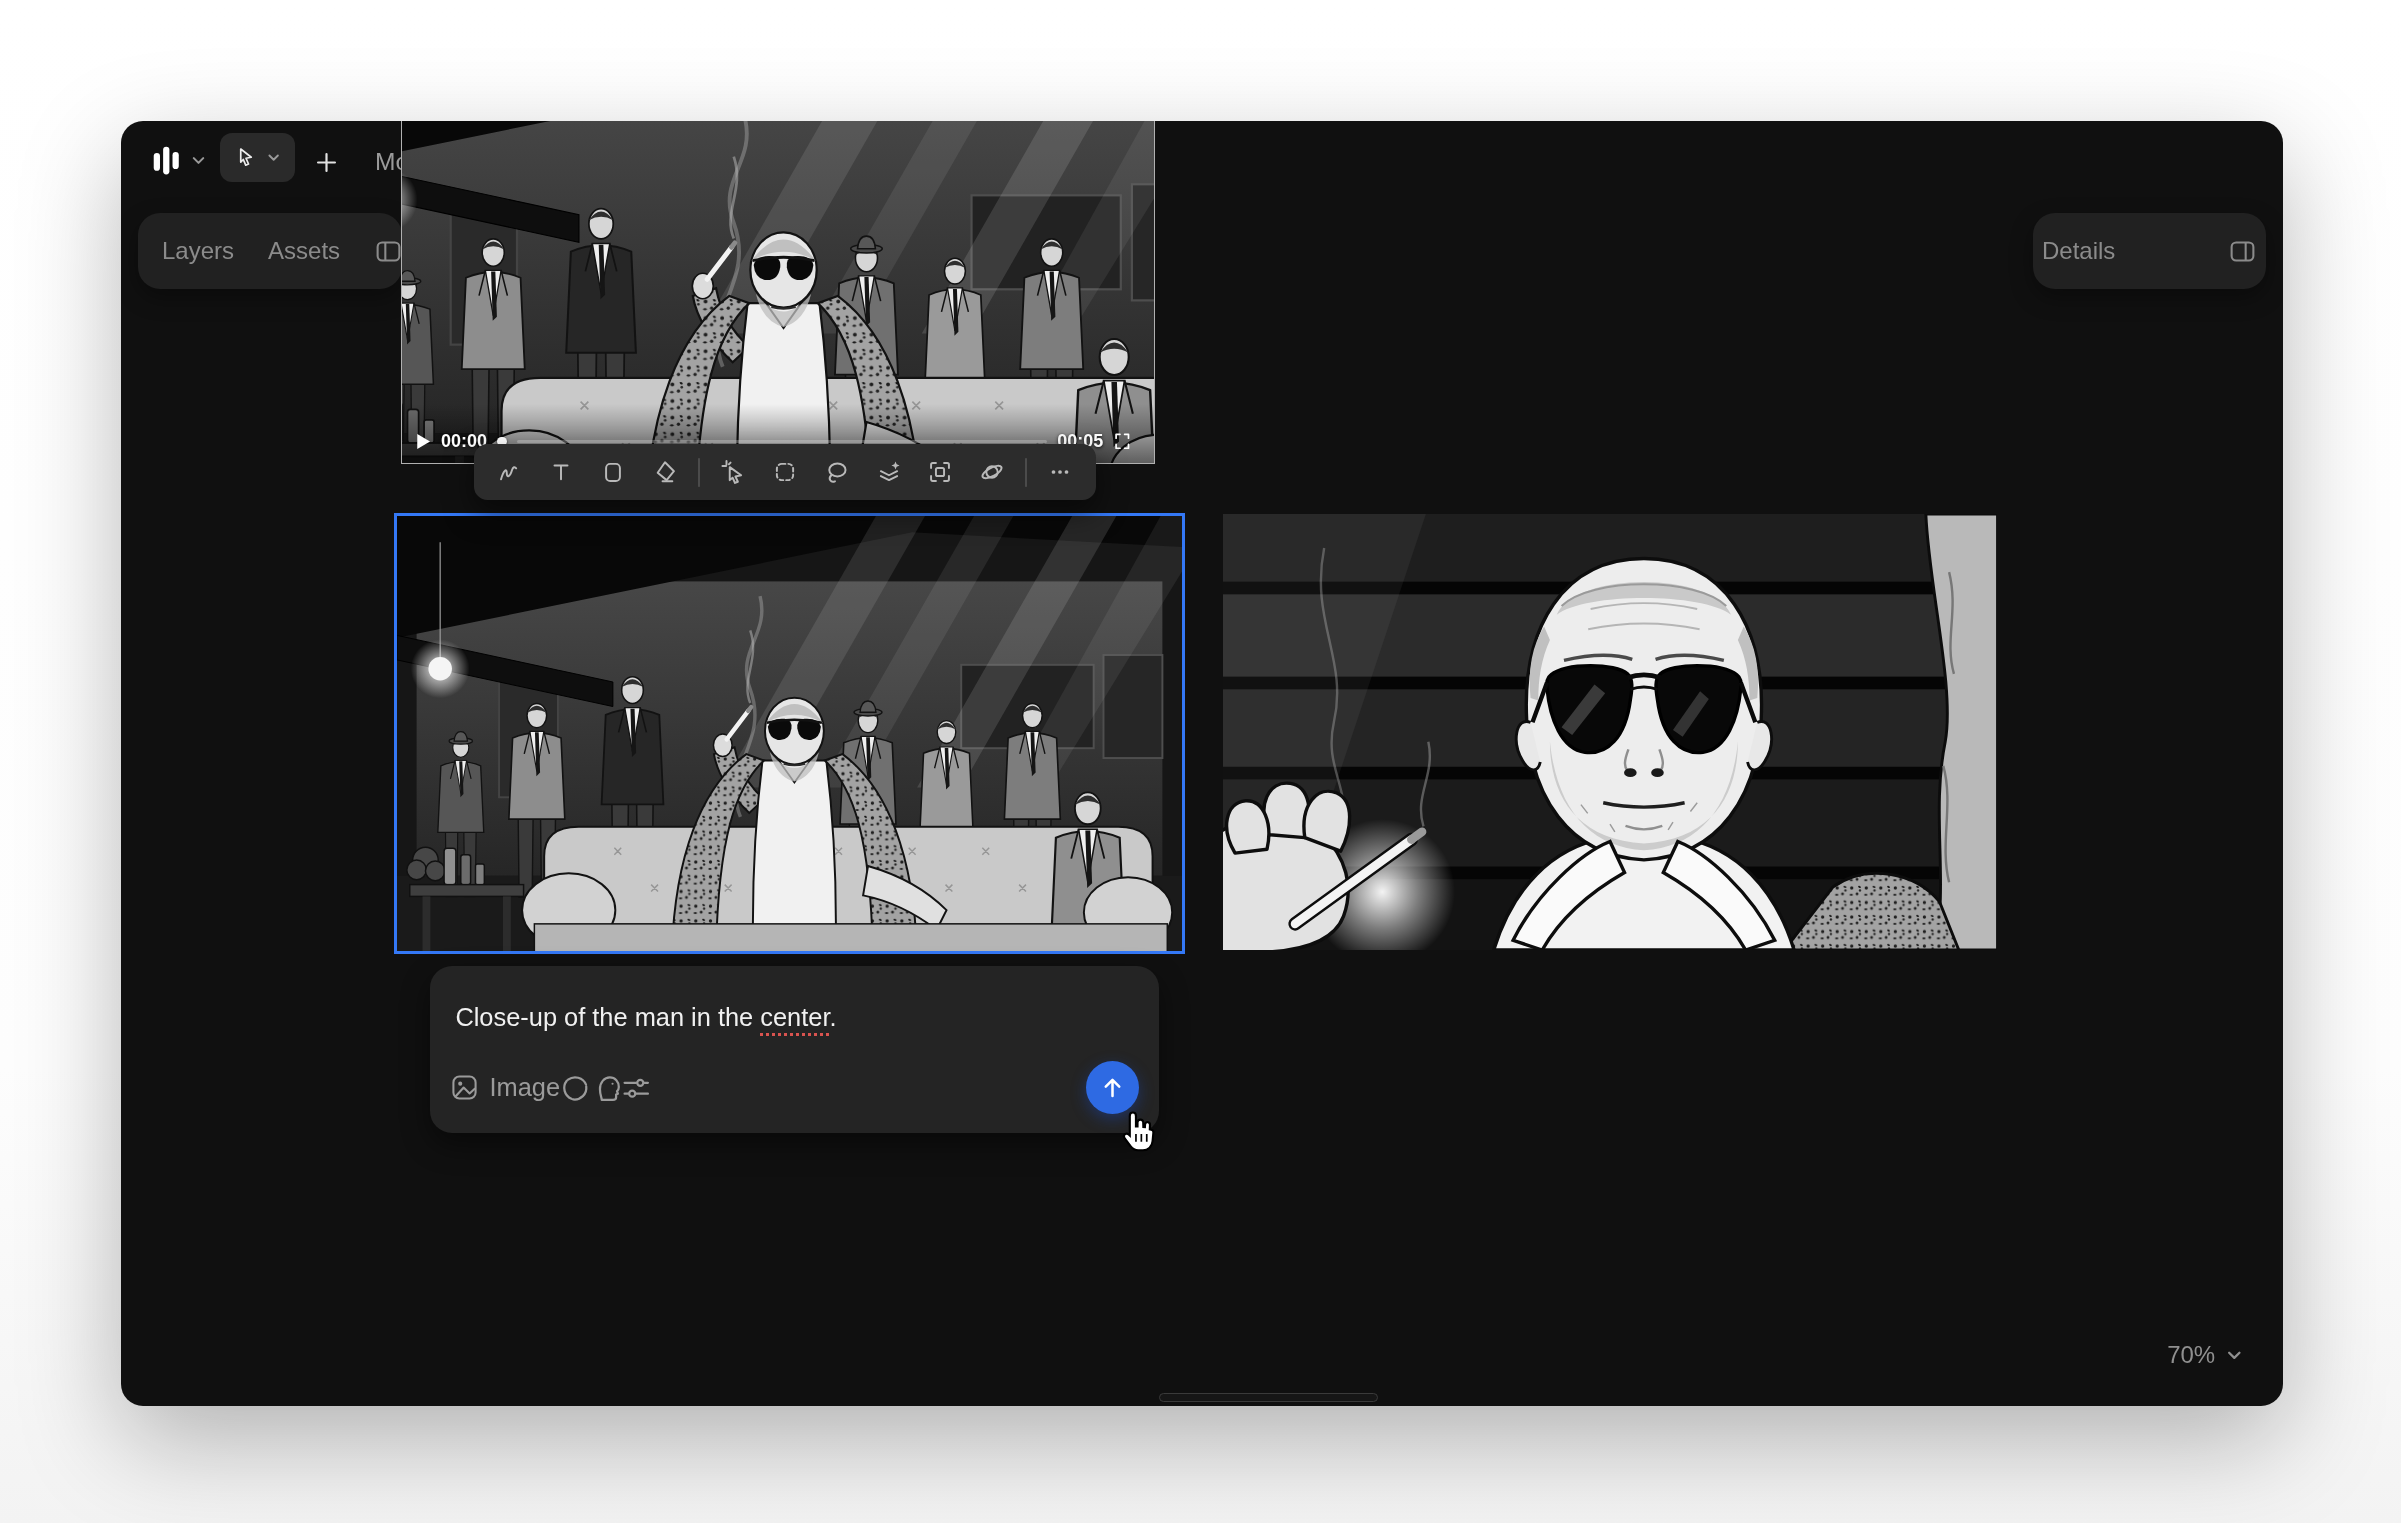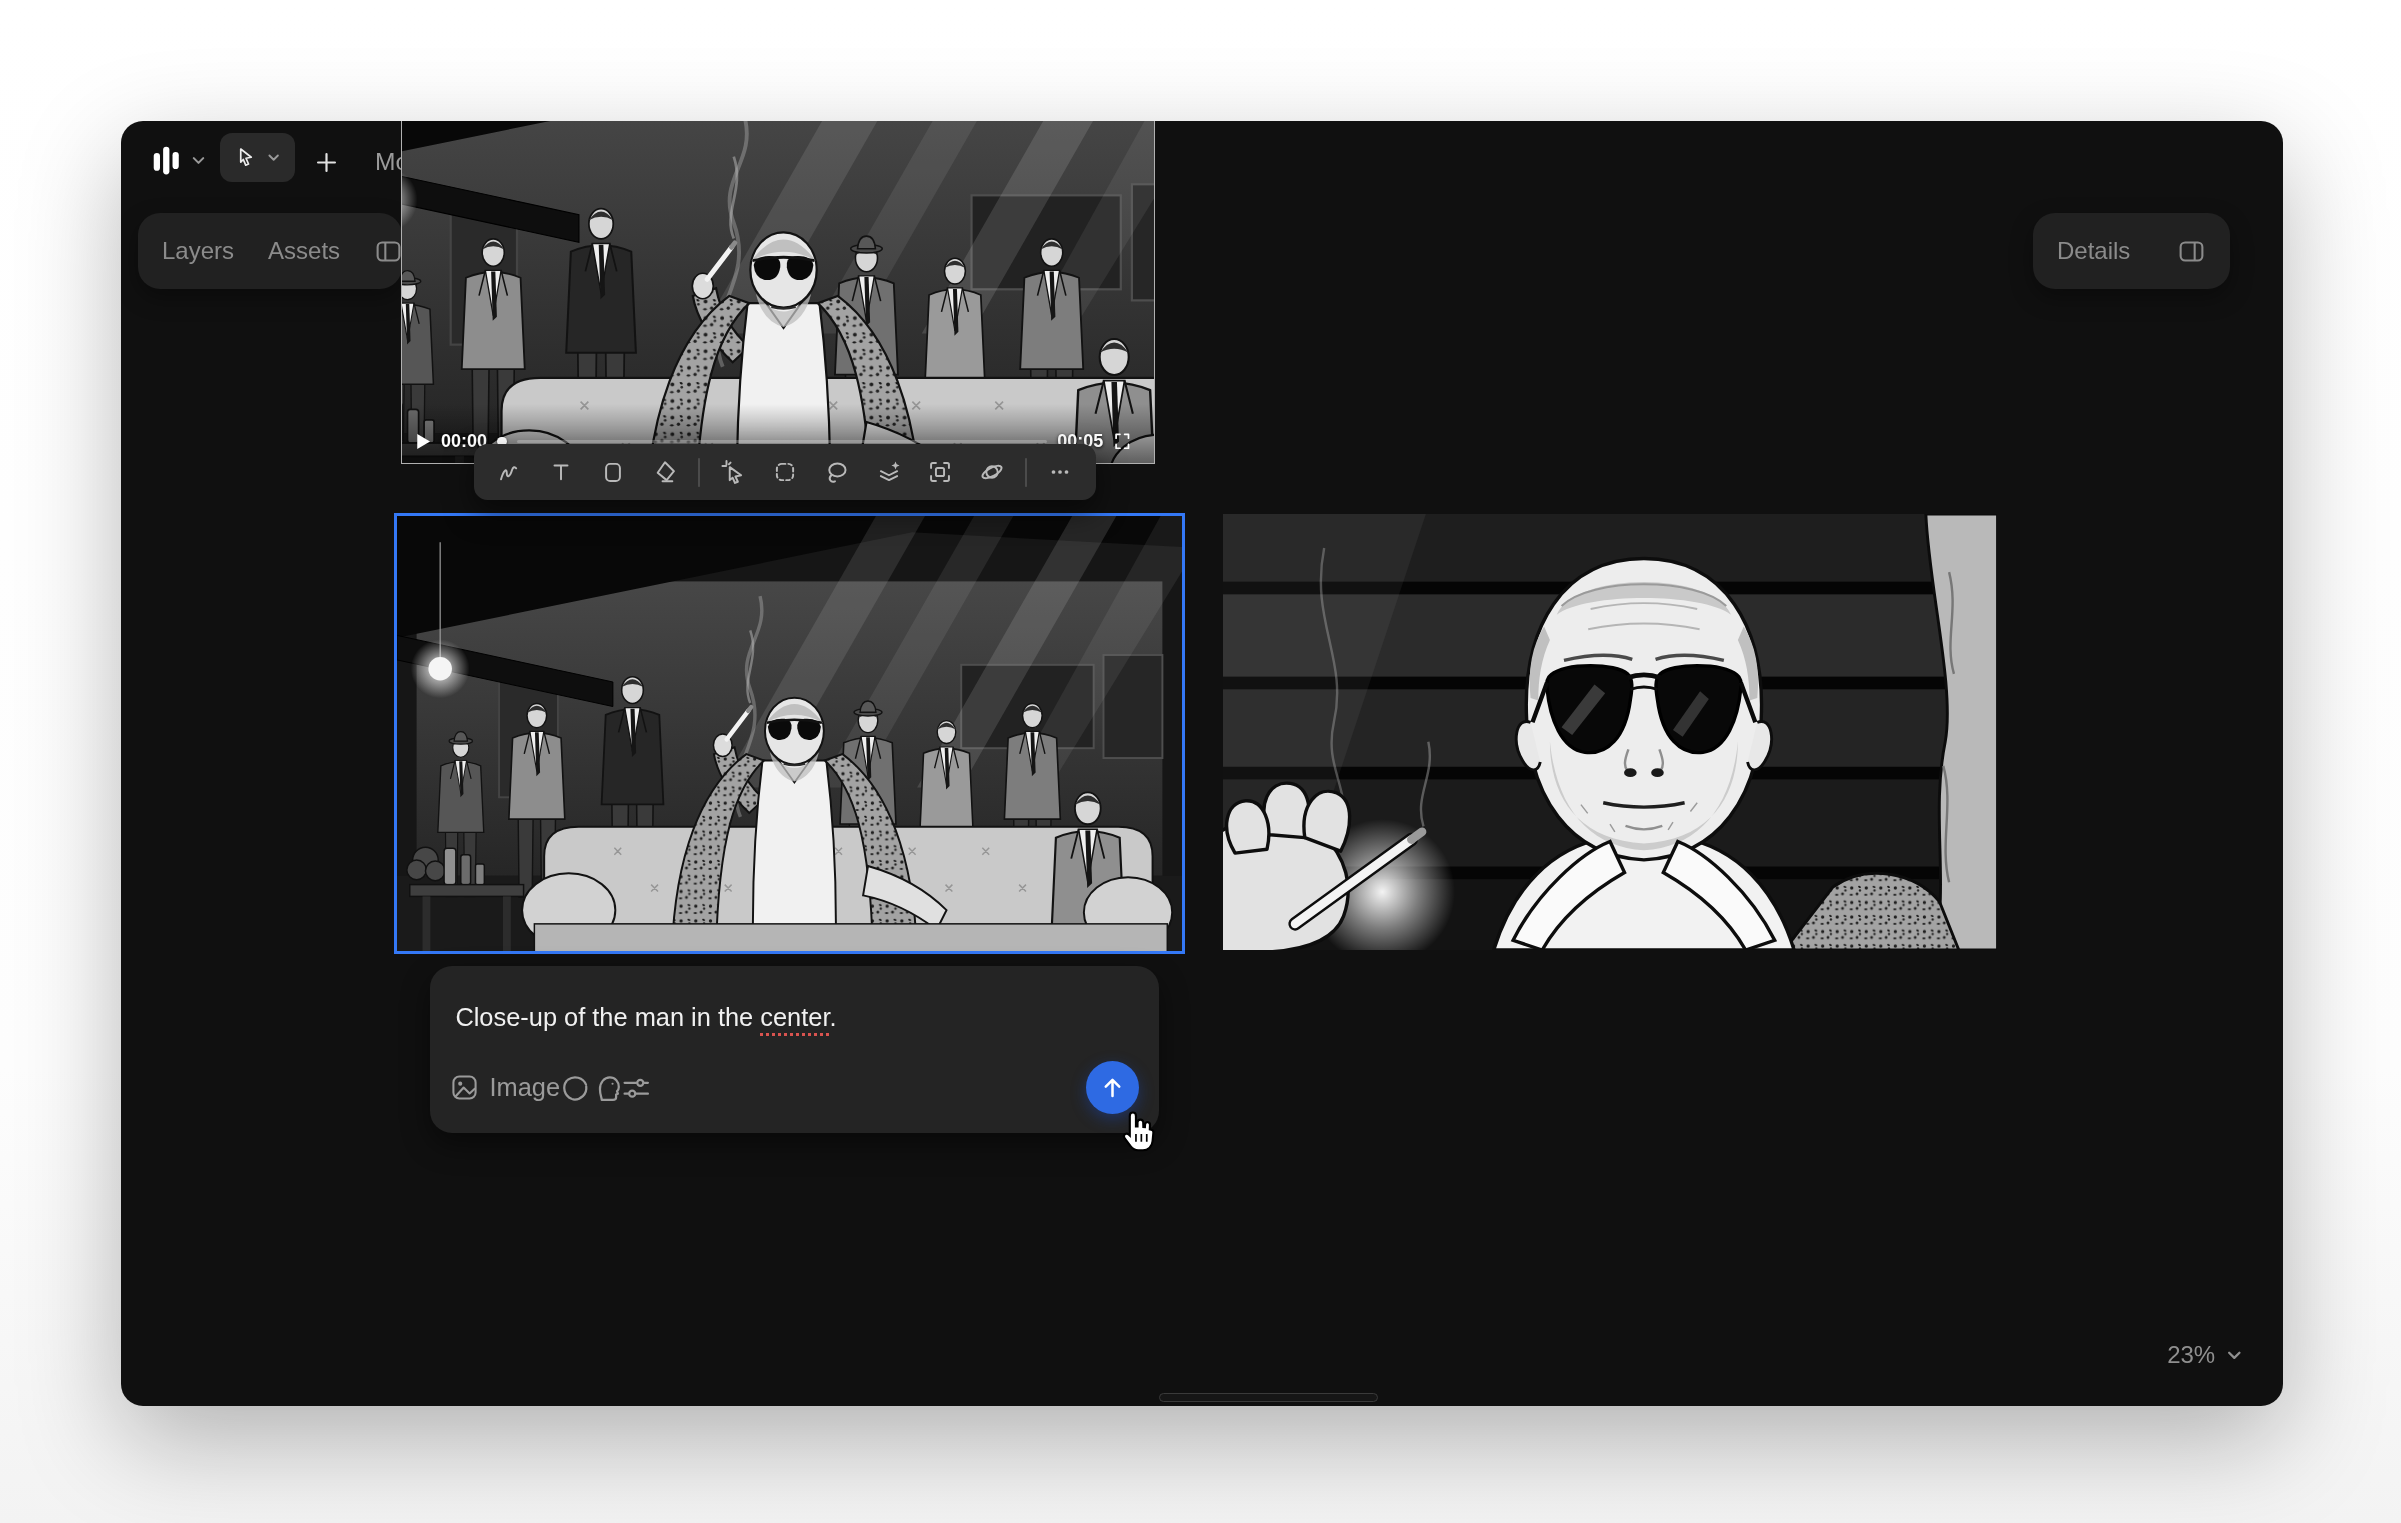--- a/index.html
+++ b/index.html
@@ -32,21 +32,21 @@
   .bc-chevron{color:#9a9a9a;margin-left:1.7px;}
   
   .tabs{position:absolute;left:888px;top:11px;width:387px;height:58px;background:rgba(10,10,10,.82);
         border-radius:29px;display:flex;align-items:center;padding:0 5.1px;box-shadow:0 8.5px 25.4px rgba(0,0,0,.35);}
   .tab{height:47px;padding:0 27px;display:flex;align-items:center;border-radius:24px;font-size:24.6px;color:#858585;cursor:pointer;}
   .tab.active{background:#3c3c3c;color:#f5f5f5;}
   
   .pill{position:absolute;background:#212121;border-radius:22px;display:flex;align-items:center;
         box-shadow:0 8.5px 22px rgba(0,0,0,.35);}
   .left-pill{left:17px;top:92px;width:264px;height:76px;padding:0 24px;gap:34px;}
-  .right-pill{left:1912px;top:92px;width:197px;height:76px;padding:0 24px;justify-content:space-between;gap:16px;}
+  .right-pill{left:1912px;top:92px;width:233px;height:76px;padding:0 9px;justify-content:space-between;gap:16px;}
   .pill .plabel{font-size:24px;color:#8b8b8b;cursor:pointer;}
   .panel-icon{width:29px;height:29px;color:#8b8b8b;cursor:pointer;}
   .left-pill .panel-icon{margin-left:auto;}
   
   .tile{position:absolute;background:#000;}
   .video-tile{left:280px;top:-81px;width:754px;height:424px;border:1.7px solid rgba(235,235,235,.75);}
   .video-tile svg.scene{position:absolute;left:0;top:0;width:100%;height:100%;}
   .video-grad{position:absolute;left:0;bottom:0;width:100%;height:59px;background:linear-gradient(180deg,rgba(0,0,0,0),rgba(0,0,0,.55));}
   .vctrl{position:absolute;left:13.6px;right:22px;bottom:6.8px;height:29px;display:flex;align-items:center;gap:10.2px;
          color:#fff;font-size:18px;font-weight:700;text-shadow:0 0.8px 3.4px rgba(0,0,0,.9);}
@@ -442,21 +442,21 @@
       </div>
     </div>
   </div>
 
   <svg class="cursor-pointer" viewBox="0 0 24 28">
     <path d="M9,2 C10.2,2 11,2.9 11,4.2 L11,11 L12,11 L12,8.5 C12,7.4 12.8,6.6 13.9,6.6 C14.9,6.6 15.6,7.3 15.7,8.3 L15.8,11.4 L16.8,11.5 L16.9,9.8 C17,8.8 17.7,8.1 18.6,8.2 C19.5,8.3 20.1,9 20.1,10 L20,13 L20.9,13.2 C21.8,13.4 22.4,14.1 22.3,15 L21.8,20.5 C21.5,24 19,26.5 15.5,26.5 L12.5,26.5 C10.5,26.5 8.8,25.6 7.6,24 L3.6,18.6 C3,17.8 3.1,16.7 3.9,16.1 C4.6,15.5 5.6,15.6 6.3,16.2 L7,16.9 L7,4.2 C7,2.9 7.8,2 9,2 Z" fill="#ffffff" stroke="#000000" stroke-width="1.4"></path>
     <path d="M11,16 V21 M14.5,16 V21 M18,16 V21" stroke="#000" stroke-width="1.1" fill="none"></path>
   </svg>
 
   <div class="zoomctl">
-    <span>23%</span>
+    <span>70%</span>
     <svg class="icon" width="18.6" height="18.6" viewBox="0 0 18 18">
         <path d="M4,6.5 L9,11.5 L14,6.5" fill="none" stroke="currentColor" stroke-width="2.2" stroke-linecap="round" stroke-linejoin="round"></path>
       </svg>
   </div>
   <div class="scrollpill"></div>
 
 </div>
 
 
 </body></html>

